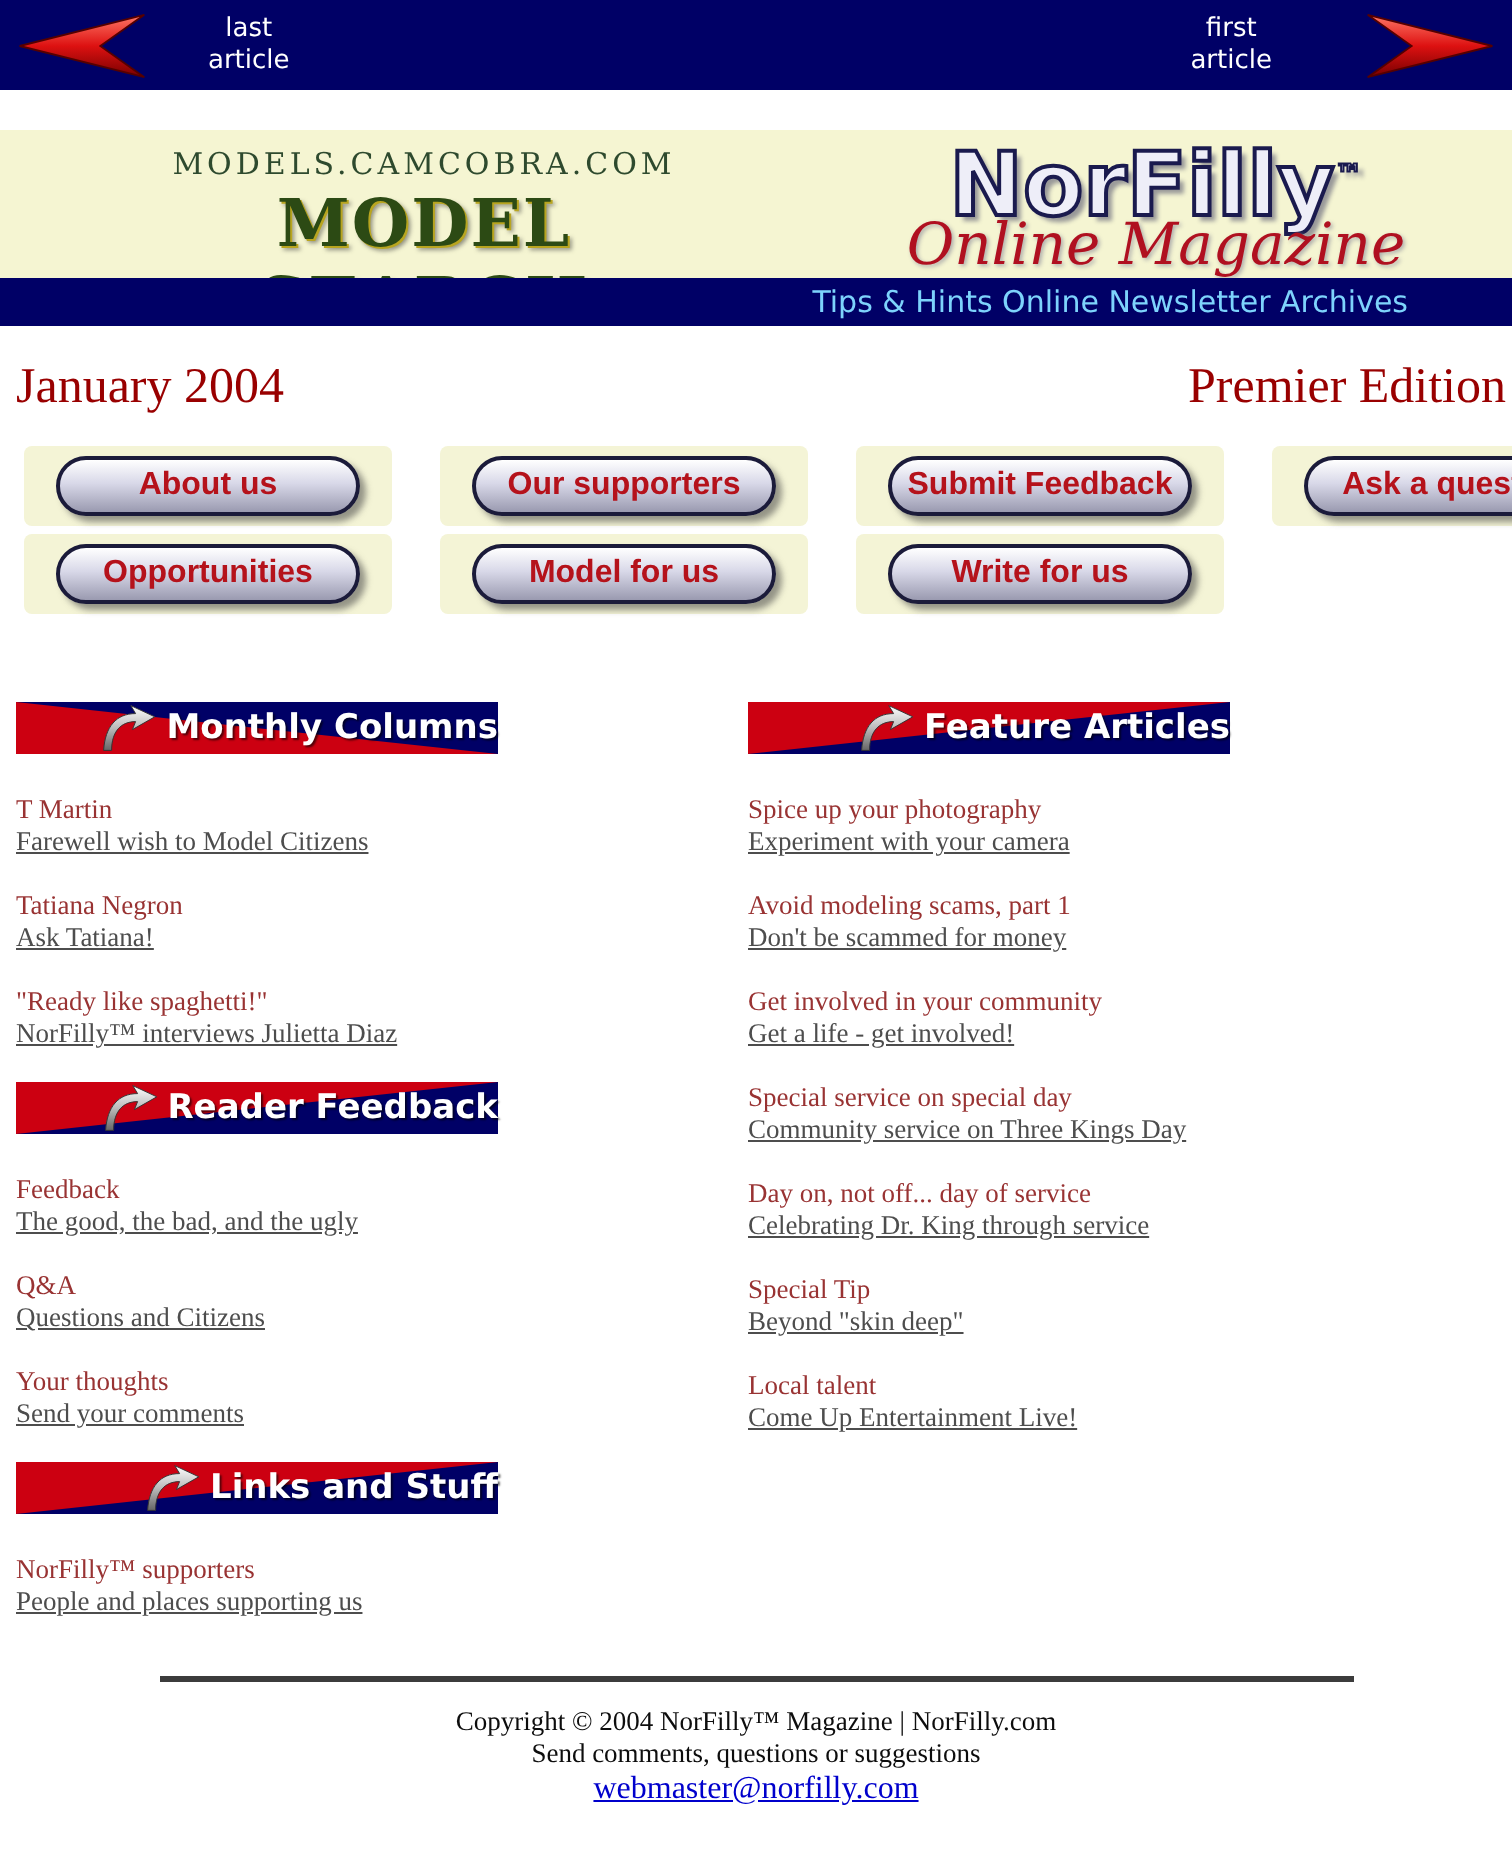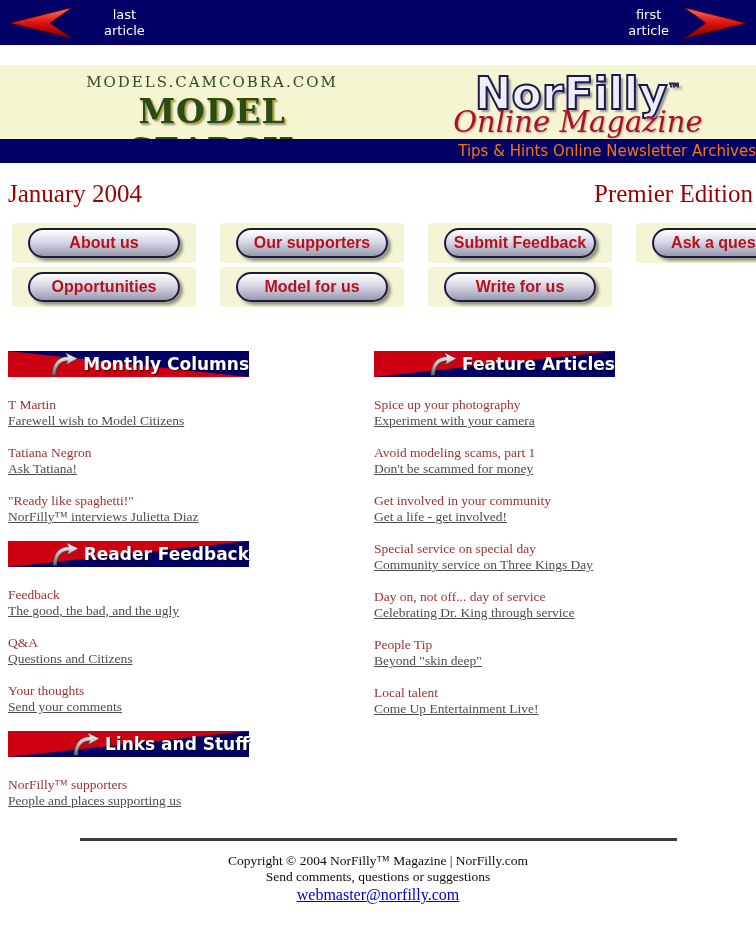--- a/index.html
+++ b/index.html
@@ -6,37 +6,37 @@
   .page{width:756px;min-height:927px;background:#ffffff;font-family:"Liberation Serif",serif;position:relative;}
 
   
   .topbar{height:45px;background:#000066;display:flex;align-items:center;justify-content:space-between;}
   .navgrp{display:flex;align-items:center;text-decoration:none;cursor:pointer;}
   .navgrp.left{margin-left:8px;}
   .navgrp.right{margin-right:8px;}
   .arrow svg{display:block;width:66px;height:38px;}
   .navlbl{color:#ffffff;font-family:"DejaVu Sans",sans-serif;font-size:13px;line-height:16px;text-align:center;}
   .navgrp.left .navlbl{margin-left:30px;}
-  .navgrp.right .navlbl{margin-right:13px;}
+  .navgrp.right .navlbl{margin-right:46px;}
 
   
   .masthead{height:74px;background:#f5f5d2;position:relative;overflow:hidden;margin-top:20px;}
   .modelsearch{position:absolute;left:62px;top:8px;width:300px;text-align:center;}
   .ms-domain{font-family:"DejaVu Serif",serif;font-size:15px;letter-spacing:2px;color:#2e4a2e;}
   .ms-title{font-family:"DejaVu Serif",serif;font-weight:bold;font-size:33px;letter-spacing:1px;color:#2c4a14;
             text-shadow:1px 1px 0 #b8a520, 2px 2px 2px rgba(60,60,60,.55);margin-top:1px;}
   .norfilly{position:absolute;right:38px;top:0;width:280px;text-align:center;}
   .nf-name{font-family:"DejaVu Sans",sans-serif;font-weight:bold;font-size:44px;line-height:46px;color:#eeeef8;
            -webkit-text-stroke:2px #1a1a4e;text-shadow:3px 3px 2px #999999;}
   .nf-name sup{font-size:14px;-webkit-text-stroke:1px #1a1a4e;}
   .nf-sub{font-family:"DejaVu Serif",serif;font-style:italic;font-size:29px;color:#b01020;margin-top:-12px;
           text-shadow:1px 1px 2px #aaaaaa;}
 
   
-  .tagline{height:24px;line-height:24px;background:#000066;color:#f97316;text-align:right;
+  .tagline{height:24px;line-height:24px;background:#000066;color:#7dd3fc;text-align:right;padding-right:52px;
            font-family:"DejaVu Sans",sans-serif;font-size:15px;}
 
   
   .edition-row{display:flex;justify-content:space-between;align-items:baseline;margin:16px 3px 0 8px;
                color:#990000;font-size:25px;line-height:30px;gap:12px;}
 
   
   .btn-grid{display:grid;grid-template-columns:repeat(4,1fr);gap:4px 24px;margin:14px 10px 0 12px;}
   .btn-cell{background:#f4f4d6;border-radius:4px;padding:5px 16px;display:flex;justify-content:center;}
   .btn-cell.spacer{background:transparent;}
@@ -249,21 +249,21 @@
         </div>
         <div class="item">
           <div class="ttl">Special service on special day</div>
           <a class="lnk">Community service on Three Kings Day</a>
         </div>
         <div class="item">
           <div class="ttl">Day on, not off... day of service</div>
           <a class="lnk">Celebrating Dr. King through service</a>
         </div>
         <div class="item">
-          <div class="ttl">People Tip</div>
+          <div class="ttl">Special Tip</div>
           <a class="lnk">Beyond "skin deep"</a>
         </div>
         <div class="item">
           <div class="ttl">Local talent</div>
           <a class="lnk">Come Up Entertainment Live!</a>
         </div>
       </div>
 
     </div>
   </div>

